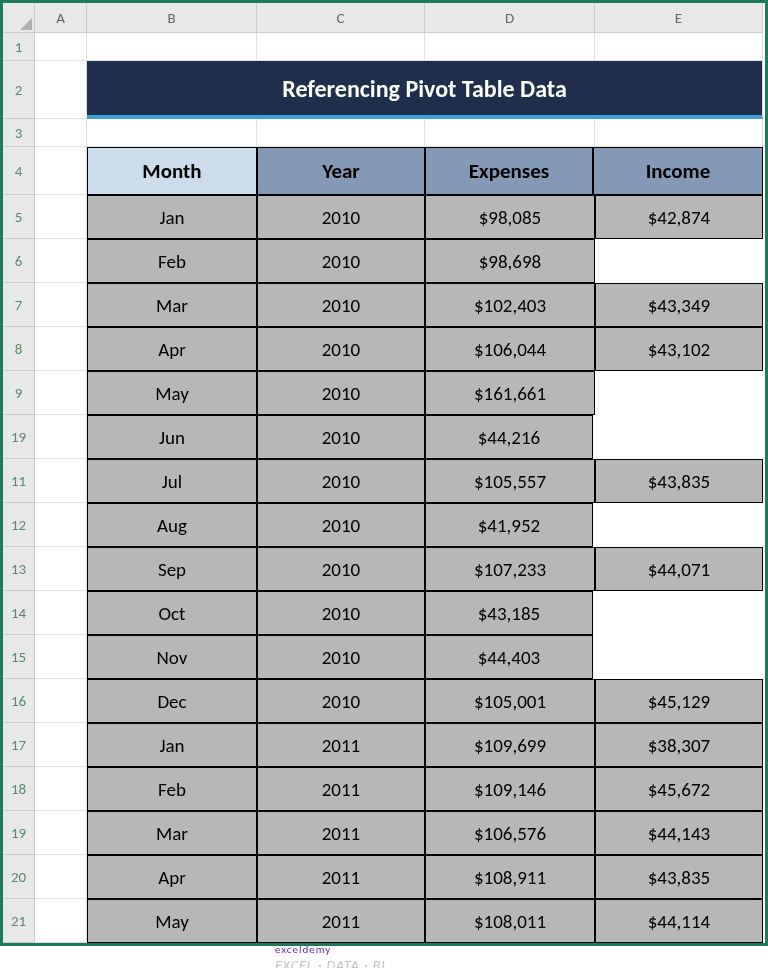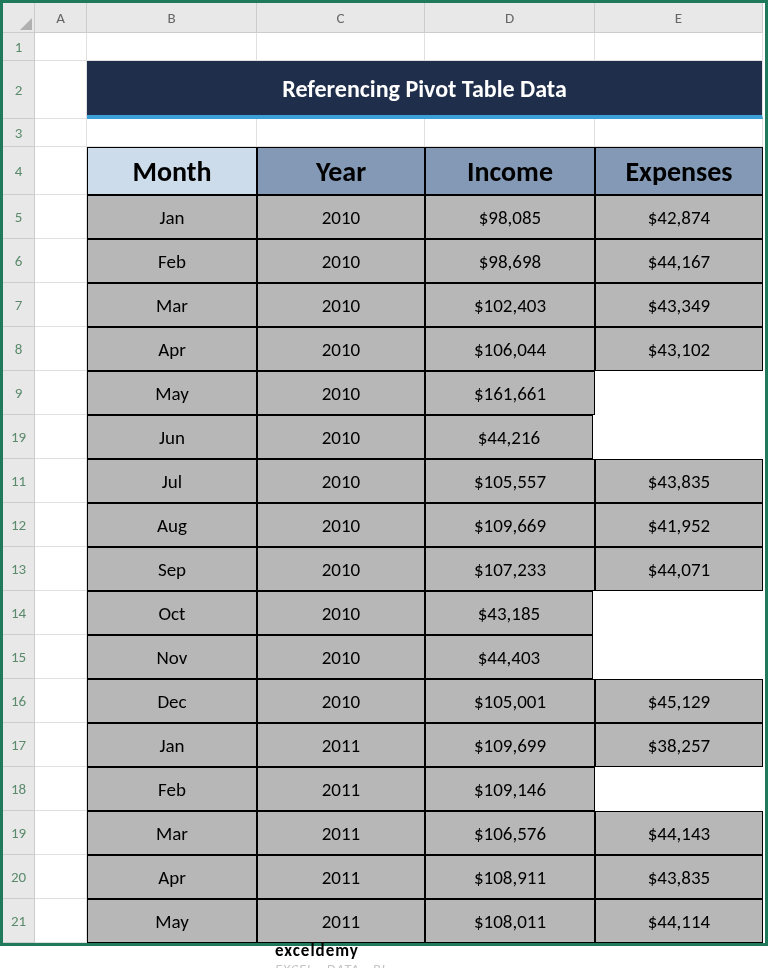--- a/index.html
+++ b/index.html
@@ -29,26 +29,26 @@
 .grid-row { display: flex; }
 .cell { border-right: 1px solid #e0e0e0; border-bottom: 1px solid #e0e0e0; display: flex; align-items: center; justify-content: center; font-size: 19px; }
 .r1 .cell { height: 28px; }
 .r2 .cell { height: 58px; }
 .r3 .cell { height: 28px; }
 .r4 .cell { height: 48px; }
 .rN .cell { height: 44px; }
 
 .title-banner { background: #1f2e4a; color: #fff; font-weight: bold; font-size: 24px; width: 676px; display: flex; align-items: center; justify-content: center; border-bottom: 4px solid #3ba0d8; }
 
-.th { font-weight: bold; font-size: 28px; border: 1px solid #000; background: #8399b5; }
+.th { font-weight: bold; font-size: 21px; border: 1px solid #000; background: #8399b5; }
 .th.monthh { background: #cddcea; }
 .td { border: 1px solid #000; background: #b7b7b7; font-size: 19px; }
 
 .watermark { position: absolute; left: 275px; top: 940px; font-size: 14px; color: #c4c4c4; letter-spacing: 1px; font-style: italic; }
-.watermark b { color: #000000; font-style: normal; font-weight: bold; font-size: 17px; }
+.watermark b { color: #6d28d9; font-style: normal; font-weight: normal; font-size: 11px; }
 </style>
 </head>
 <body>
 
 <div class="sheet">
 
   <div class="left-col">
     <div class="corner"></div>
     <div class="rowhdr-col" id="rowhdrs">
         <div class="rowhdr rh1">1</div>
@@ -100,37 +100,36 @@
         <div class="cell colA"></div>
         <div class="cell colB"></div>
         <div class="cell colC"></div>
         <div class="cell colD"></div>
         <div class="cell colE"></div>
       </div>
       <div class="grid-row r4">
         <div class="cell colA"></div>
         <div class="cell th monthh colB">Month</div>
         <div class="cell th colC">Year</div>
+        <div class="cell th colE">Expenses</div>
         <div class="cell th colD">Income</div>
-        <div class="cell th colE">Expenses</div>
       </div>
       <div id="datarows">
           <div class="grid-row rN">
             <div class="cell colA"></div>
             <div class="cell td colB">Jan</div>
             <div class="cell td colC">2010</div>
             <div class="cell td colD">$98,085</div>
             <div class="cell td colE">$42,874</div>
           </div>
           <div class="grid-row rN">
             <div class="cell colA"></div>
             <div class="cell td colB">Feb</div>
             <div class="cell td colC">2010</div>
             <div class="cell td colD">$98,698</div>
-            <div class="cell td colE">$44,167</div>
           </div>
           <div class="grid-row rN">
             <div class="cell colA"></div>
             <div class="cell td colB">Mar</div>
             <div class="cell td colC">2010</div>
             <div class="cell td colD">$102,403</div>
             <div class="cell td colE">$43,349</div>
           </div>
           <div class="grid-row rN">
             <div class="cell colA"></div>
@@ -155,21 +154,20 @@
             <div class="cell colA"></div>
             <div class="cell td colB">Jul</div>
             <div class="cell td colC">2010</div>
             <div class="cell td colD">$105,557</div>
             <div class="cell td colE">$43,835</div>
           </div>
           <div class="grid-row rN">
             <div class="cell colA"></div>
             <div class="cell td colB">Aug</div>
             <div class="cell td colC">2010</div>
-            <div class="cell td colD">$109,669</div>
             <div class="cell td colE">$41,952</div>
           </div>
           <div class="grid-row rN">
             <div class="cell colA"></div>
             <div class="cell td colB">Sep</div>
             <div class="cell td colC">2010</div>
             <div class="cell td colD">$107,233</div>
             <div class="cell td colE">$44,071</div>
           </div>
           <div class="grid-row rN">
@@ -189,27 +187,28 @@
             <div class="cell td colB">Dec</div>
             <div class="cell td colC">2010</div>
             <div class="cell td colD">$105,001</div>
             <div class="cell td colE">$45,129</div>
           </div>
           <div class="grid-row rN">
             <div class="cell colA"></div>
             <div class="cell td colB">Jan</div>
             <div class="cell td colC">2011</div>
             <div class="cell td colD">$109,699</div>
-            <div class="cell td colE">$38,257</div>
+            <div class="cell td colE">$38,307</div>
           </div>
           <div class="grid-row rN">
             <div class="cell colA"></div>
             <div class="cell td colB">Feb</div>
             <div class="cell td colC">2011</div>
             <div class="cell td colD">$109,146</div>
+            <div class="cell td colE">$45,672</div>
           </div>
           <div class="grid-row rN">
             <div class="cell colA"></div>
             <div class="cell td colB">Mar</div>
             <div class="cell td colC">2011</div>
             <div class="cell td colD">$106,576</div>
             <div class="cell td colE">$44,143</div>
           </div>
           <div class="grid-row rN">
             <div class="cell colA"></div>

